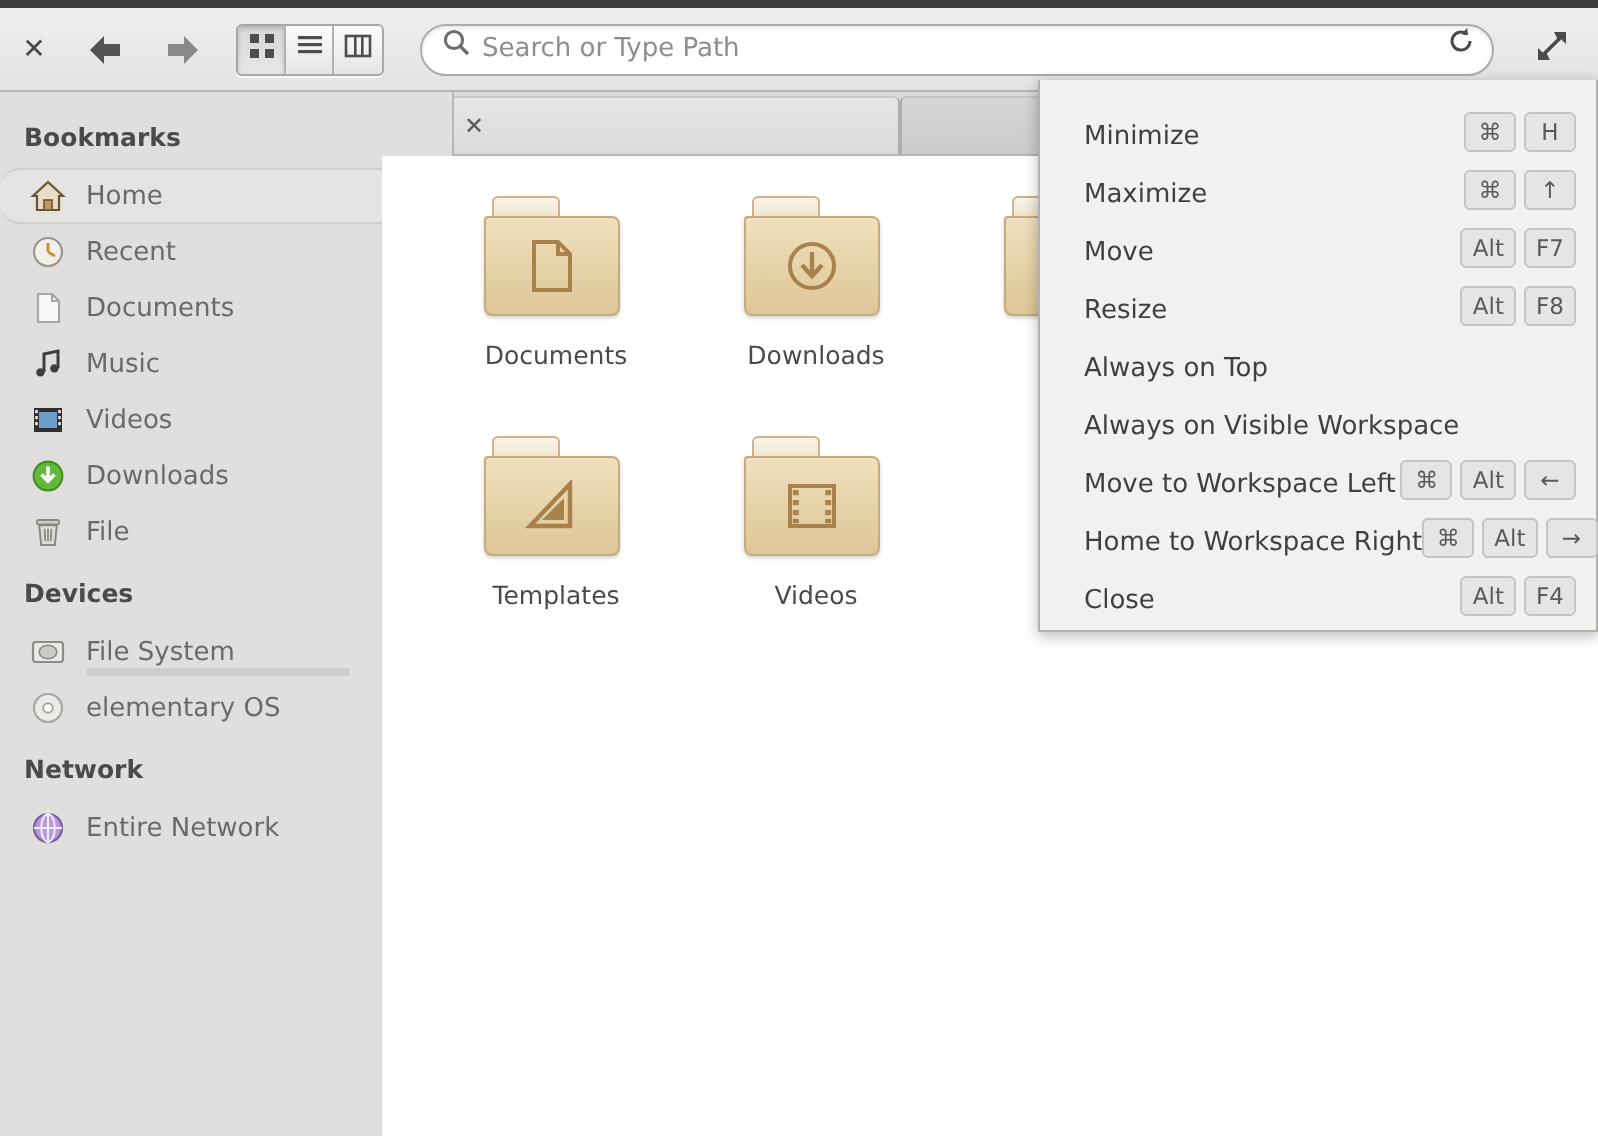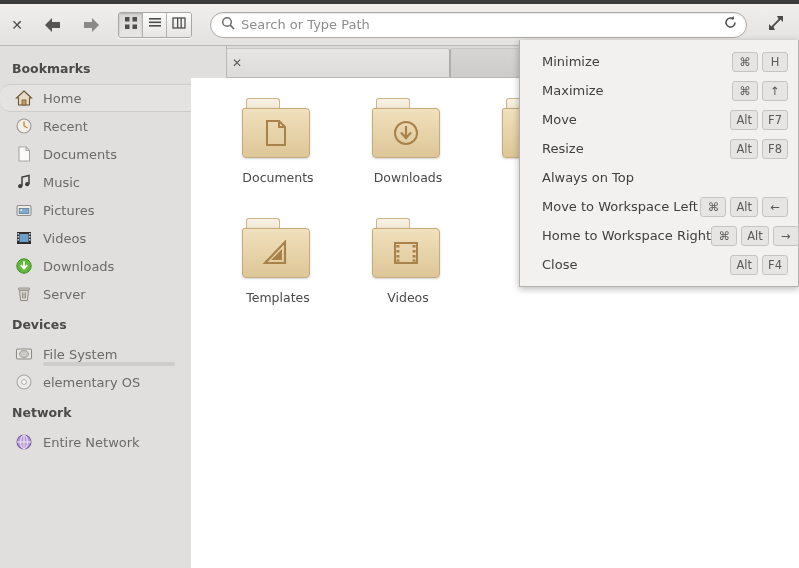--- a/index.html
+++ b/index.html
@@ -63,21 +63,21 @@
     position: relative;
     flex: 1;
     margin-left: 18px; margin-right: 8px;
     height: 26px;
   }
   .searchbox {
     width: 100%; height: 26px;
     background: #ffffff;
     border: 1px solid #aeacaa;
     border-radius: 13px;
-    display: flex; align-items: center;
+    display: flex; 
     padding: 0 8px 0 10px;
     box-shadow: inset 0 1px 2px rgba(0,0,0,.10);
   }
   .search-icon { flex: 0 0 auto; margin-right: 6px; }
   .search-text {
     flex: 1;
     font-size: 13px; color: #8d8d8d;
     line-height: 24px;
     white-space: nowrap; overflow: hidden;
   }
@@ -220,21 +220,21 @@
     position: absolute; left: 519px; top: 40px; width: 280px;
     background: #f2f1ef;
     border: 1px solid #b3b1ae;
     border-top: none;
     box-shadow: 0 2px 7px rgba(0,0,0,.28);
     padding: 7px 0 7px 0;
     z-index: 50;
   }
   .mi {
     height: 29px;
-    display: flex; align-items: center;
+    display: flex; align-items: flex-end;
     padding: 0 10px 0 22px;
     font-size: 13px; color: #3f3f3f;
   }
   .mi-label { flex: 1; white-space: nowrap; }
   .mi-keys { display: flex; gap: 4px; }
   .key {
     min-width: 26px; height: 20px;
     padding: 0 5px;
     background: #e6e5e3;
     border: 1px solid #c6c4c1;
@@ -383,30 +383,20 @@
       <span class="sb-icon">
         <svg width="18" height="18" viewBox="0 0 18 18">
           <path d="M7 13 L7 4 L14 2.5 L14 11" fill="none" stroke="#3f3e3c" stroke-width="1.5"></path>
           <circle cx="5.2" cy="13.2" r="2.1" fill="#3f3e3c"></circle>
           <circle cx="12.2" cy="11.2" r="2.1" fill="#3f3e3c"></circle>
         </svg>
       </span>
       <span class="sb-label">Music</span>
     </div>
 
-    <div class="sb-item">
-      <span class="sb-icon">
-        <svg width="18" height="18" viewBox="0 0 18 18">
-          <rect x="2" y="4.5" width="14" height="10" rx="1.5" fill="#efece6" stroke="#908e8a" stroke-width="1.1"></rect>
-          <rect x="4.2" y="7.5" width="9.6" height="5" fill="#7fa9cf" stroke="#5a7c9c" stroke-width=".8"></rect>
-          <circle cx="6.2" cy="9.2" r=".9" fill="#fdf6d8"></circle>
-        </svg>
-      </span>
-      <span class="sb-label">Pictures</span>
-    </div>
 
     <div class="sb-item">
       <span class="sb-icon">
         <svg width="18" height="18" viewBox="0 0 18 18">
           <rect x="2" y="3" width="14" height="12" fill="#2f2e2c"></rect>
           <rect x="4.5" y="5" width="9" height="8" fill="#6d9ecb"></rect>
           <g fill="#e9e7e2">
             <rect x="2.6" y="4" width="1.3" height="1.6"></rect>
               <rect x="2.6" y="7" width="1.3" height="1.6"></rect>
             <rect x="2.6" y="10" width="1.3" height="1.6"></rect>
@@ -430,21 +420,21 @@
     </div>
 
     <div class="sb-item">
       <span class="sb-icon">
         <svg width="18" height="18" viewBox="0 0 18 18">
           <rect x="3.5" y="3" width="11" height="2.2" rx=".8" fill="#cfccc6" stroke="#8a8884" stroke-width=".9"></rect>
           <path d="M4.6 5.6 L13.4 5.6 L12.4 15.5 L5.6 15.5 Z" fill="#e3e0da" stroke="#8a8884" stroke-width="1"></path>
           <path d="M7.3 7.4 L7.6 13.6 M9 7.4 L9 13.6 M10.7 7.4 L10.4 13.6" stroke="#8a8884" stroke-width=".9"></path>
         </svg>
       </span>
-      <span class="sb-label">Server</span>
+      <span class="sb-label">File</span>
     </div>
 
     <div class="sb-heading">Devices</div>
 
     <div class="sb-item">
       <span class="sb-icon">
         <svg width="18" height="18" viewBox="0 0 18 18">
           <rect x="1.5" y="4" width="15" height="10" rx="1.5" fill="#ebe9e5" stroke="#8d8b87" stroke-width="1.1"></rect>
           <ellipse cx="9" cy="9" rx="4.4" ry="3.4" fill="#cdcbc6" stroke="#8d8b87" stroke-width=".8"></ellipse>
         </svg>
@@ -614,20 +604,23 @@
       <span class="mi-keys">
         <span class="key">Alt</span>
         <span class="key">F8</span>
       </span>
     </div>
 
     <div class="mi">
       <span class="mi-label">Always on Top</span>
     </div>
 
+    <div class="mi">
+      <span class="mi-label">Always on Visible Workspace</span>
+    </div>
 
     <div class="mi">
       <span class="mi-label">Move to Workspace Left</span>
       <span class="mi-keys">
         <span class="key">⌘</span>
         <span class="key">Alt</span>
         <span class="key">←</span>
       </span>
     </div>
 

